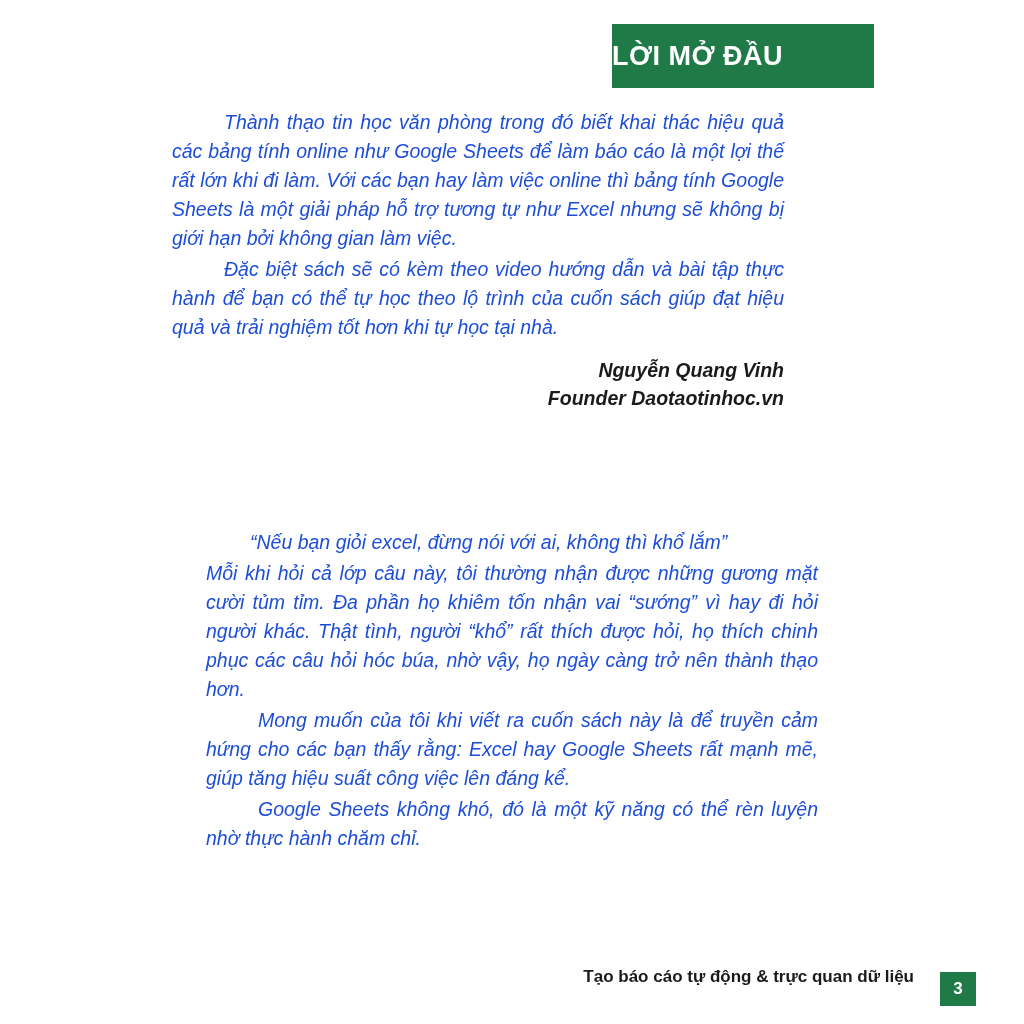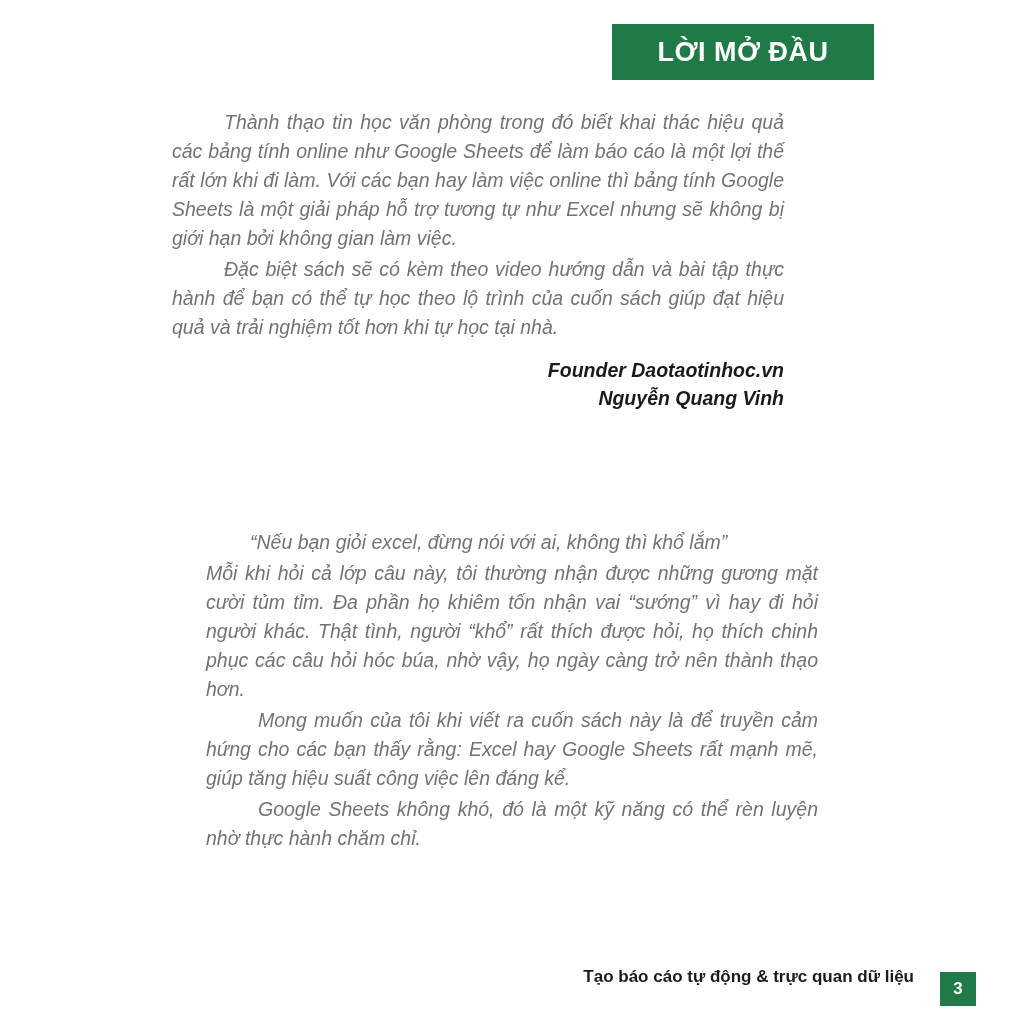--- a/index.html
+++ b/index.html
@@ -19,25 +19,25 @@
     position: absolute;
     inset: 0;
   }
 
   
   .header-banner {
     position: absolute;
     left: 612px;
     top: 24px;
     width: 262px;
-    height: 56px;
+    height: 64px;
     background: #1f7a48;
     display: flex;
     align-items: center;
-    justify-content: center;
+    justify-content: flex-start;
   }
   .header-banner .title {
     color: #ffffff;
     font-size: 27px;
     font-weight: bold;
     letter-spacing: 0.5px;
     font-family: "Liberation Sans", sans-serif;
   }
 
   
@@ -47,21 +47,21 @@
     width: 612px;
   }
   .section-one { top: 108px; }
   .section-two { top: 528px; margin-left: 34px; }
 
   p.para {
     margin: 0 0 2px 0;
     font-size: 19.5px;
     line-height: 29px;
     font-style: italic;
-    color: #737373;
+    color: #1d4ed8;
     text-align: justify;
     text-justify: inter-word;
   }
   p.para.indent {
     text-indent: 52px;
   }
   p.para.noindent {
     text-indent: 0;
   }
   p.para.center-first {
@@ -119,22 +119,22 @@
 <div class="page">
 
   <div class="header-banner">
     <span class="title">LỜI MỞ ĐẦU</span>
   </div>
 
   <div class="section section-one">
     <p class="para indent">Thành thạo tin học văn phòng trong đó biết khai thác hiệu quả các bảng tính online như Google Sheets để làm báo cáo là một lợi thế rất lớn khi đi làm. Với các bạn hay làm việc online thì bảng tính Google Sheets là một giải pháp hỗ trợ tương tự như Excel nhưng sẽ không bị giới hạn bởi không gian làm việc.</p>
     <p class="para indent">Đặc biệt sách sẽ có kèm theo video hướng dẫn và bài tập thực hành để bạn có thể tự học theo lộ trình của cuốn sách giúp đạt hiệu quả và trải nghiệm tốt hơn khi tự học tại nhà.</p>
     <div class="signature">
+      <span class="line">Nguyễn Quang Vinh</span>
       <span class="line">Founder Daotaotinhoc.vn</span>
-      <span class="line">Nguyễn Quang Vinh</span>
     </div>
   </div>
 
   <div class="section section-two">
     <p class="para center-first">“Nếu bạn giỏi excel, đừng nói với ai, không thì khổ lắm”</p>
     <p class="para noindent">Mỗi khi hỏi cả lớp câu này, tôi thường nhận được những gương mặt cười tủm tỉm. Đa phần họ khiêm tốn nhận vai “sướng” vì hay đi hỏi người khác. Thật tình, người “khổ” rất thích được hỏi, họ thích chinh phục các câu hỏi hóc búa, nhờ vậy, họ ngày càng trở nên thành thạo hơn.</p>
     <p class="para indent">Mong muốn của tôi khi viết ra cuốn sách này là để truyền cảm hứng cho các bạn thấy rằng: Excel hay Google Sheets rất mạnh mẽ, giúp tăng hiệu suất công việc lên đáng kể.</p>
     <p class="para indent">Google Sheets không khó, đó là một kỹ năng có thể rèn luyện nhờ thực hành chăm chỉ.</p>
   </div>
 

